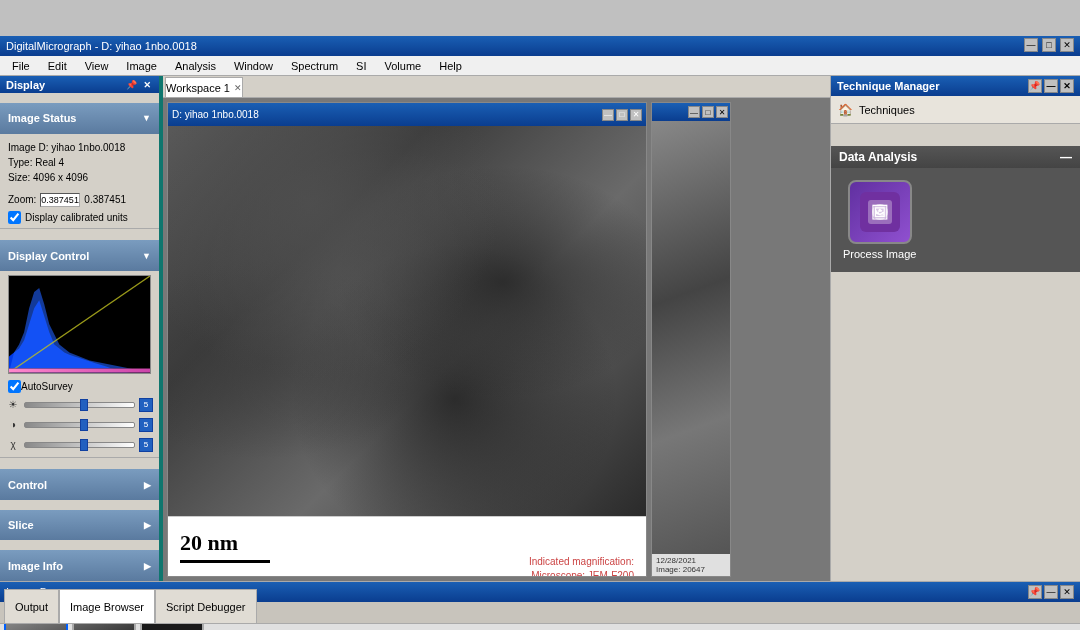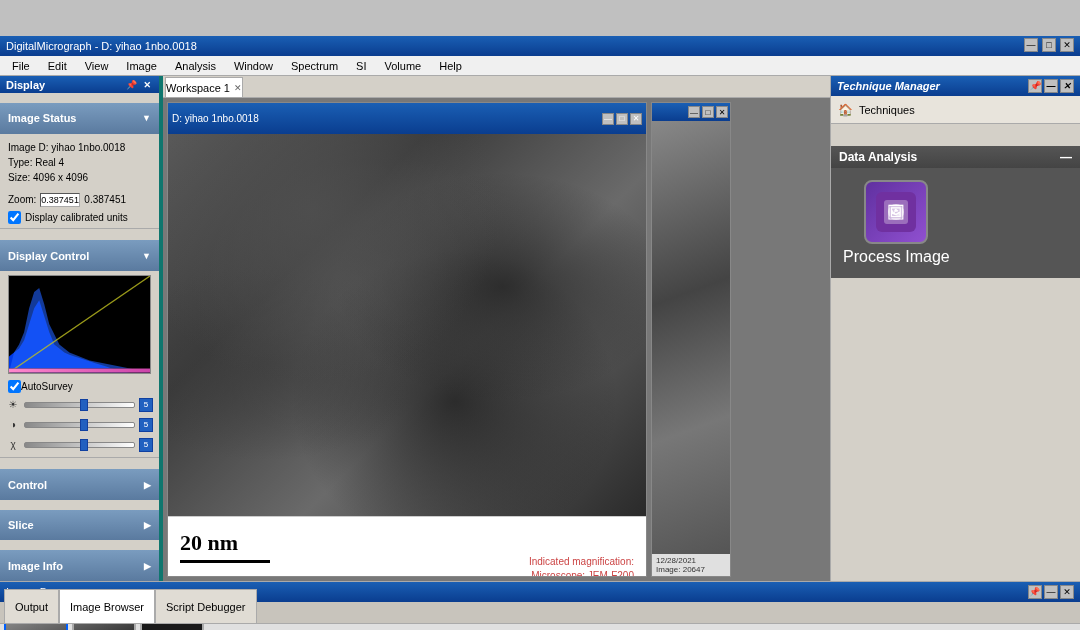--- a/index.html
+++ b/index.html
@@ -137,21 +137,21 @@
       border: 1px solid #888;
       margin: 4px;
       display: flex;
       flex-direction: column;
       flex: 1;
       max-width: 480px;
     }
     .image-window-titlebar {
       background: linear-gradient(to bottom, #1a5fb4, #0a3d8f);
       color: white;
-      height: 31px;
+      height: 23px;
       display: flex;
       align-items: center;
       justify-content: space-between;
       padding: 0 4px;
       font-size: 10px;
     }
     .image-window-controls { display: flex; gap: 2px; }
     .iw-btn { width: 12px; height: 12px; background: #c0c0c0; border: 1px solid #888; font-size: 8px; display: flex; align-items: center; justify-content: center; cursor: pointer; }
 
     .image-content {
@@ -241,21 +241,20 @@
     .tm-titlebar {
       background: linear-gradient(to bottom, #1a5fb4, #0a3d8f);
       color: white;
       height: 20px;
       display: flex;
       align-items: center;
       justify-content: space-between;
       padding: 0 6px;
       font-size: 11px;
       font-weight: bold;
-      font-style: italic;
     }
     .tm-controls { display: flex; gap: 2px; }
     .tm-btn { width: 14px; height: 14px; background: #c0c0c0; border: 1px solid #888; font-size: 9px; display: flex; align-items: center; justify-content: center; color: #000; cursor: pointer; }
 
     .tm-toolbar {
       background: #e8e4dc;
       padding: 2px 6px;
       display: flex;
       align-items: center;
       gap: 4px;
@@ -297,21 +296,21 @@
       border: 2px solid #888;
       display: flex;
       align-items: center;
       justify-content: center;
       font-size: 28px;
       position: relative;
       overflow: hidden;
     }
     .tm-app-icon.purple { background: linear-gradient(135deg, #6030a0, #9050d0); }
     .tm-app-icon.green { background: linear-gradient(135deg, #30a030, #60d060); }
-    .tm-app-label { font-size: 16px; color: white; text-align: center; }
+    .tm-app-label { font-size: 11px; color: white; text-align: center; }
 
     
     .bottom-panel {
       height: 85px;
       background: #d4d0c8;
       border-top: 1px solid #aaa;
       display: flex;
       flex-direction: column;
     }
     .bottom-titlebar {

